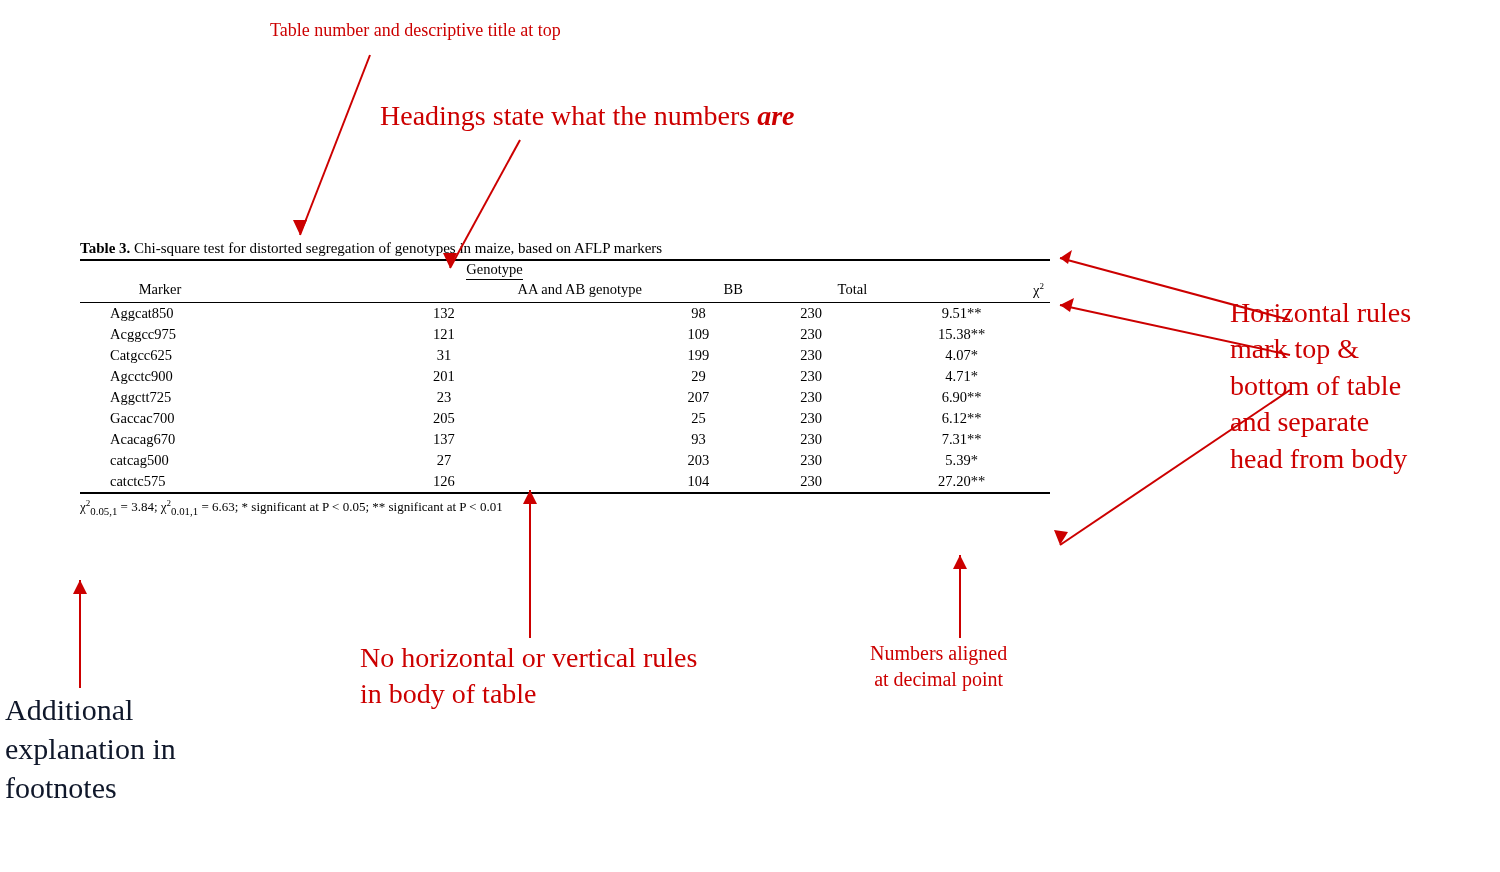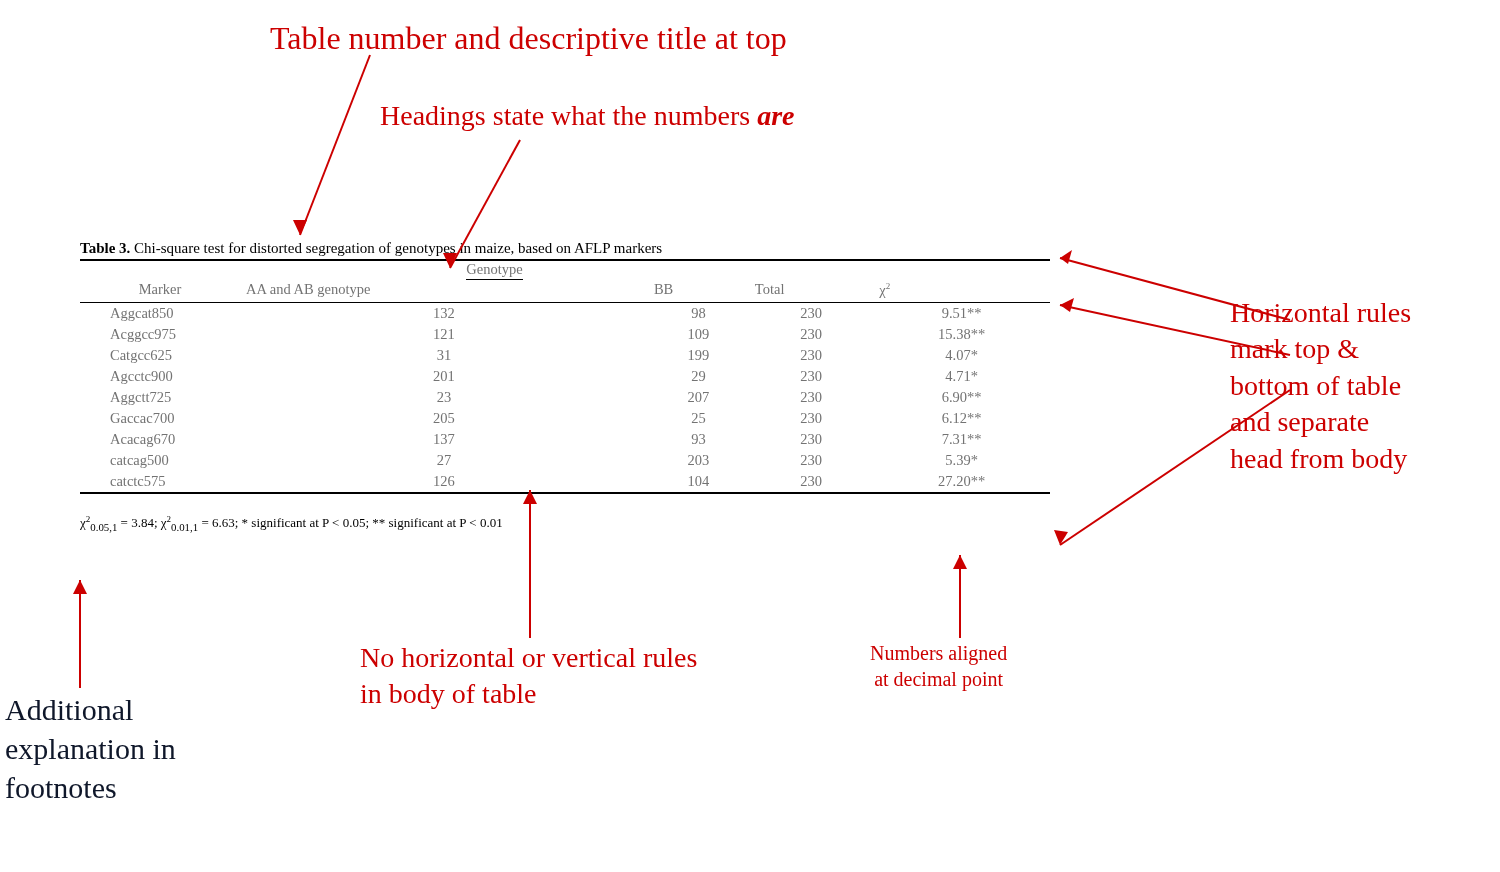--- a/index.html
+++ b/index.html
@@ -37,21 +37,21 @@
     }
     .table-title strong {
       font-weight: bold;
       margin-top: 40px;
     }
 
     .data-table {
       width: 100%;
       border-collapse: collapse;
       font-size: 14.5px;
-      color: #737373;
+      color: #000000;
     }
 
     
     .genotype-header {
       text-align: center;
       border-bottom: 1.5px solid #000;
       padding-bottom: 2px;
       padding-top: 4px;
       font-weight: normal;
     }
@@ -59,21 +59,21 @@
     
     .data-table thead tr.col-headers th {
       border-bottom: 1.5px solid #000;
       font-weight: normal;
       padding: 3px 6px;
     }
     .data-table thead tr.col-headers th:first-child {
       text-align: center;
     }
     .data-table thead tr.col-headers th.num-col {
-      text-align: left;
+      text-align: right;
     }
 
     
     .data-table tbody tr td {
       padding: 2px 6px;
       border: none;
     }
     .data-table tbody tr td:first-child {
       text-align: left;
       padding-left: 30px;
@@ -84,21 +84,21 @@
     }
 
     
     .data-table tbody tr.bottom-rule td {
       border-bottom: 2px solid #000;
     }
 
     
     .footnote {
       font-size: 13px;
-      margin-top: 20px;
+      margin-top: 4px;
       color: #000;
     }
 
     
     .right-annotation {
       position: absolute;
       right: 30px;
       top: 295px;
       color: #cc0000;
       font-family: Georgia, "Times New Roman", serif;
@@ -142,21 +142,21 @@
       line-height: 1.3;
     }
 
     
     .top-annotation-1 {
       position: absolute;
       left: 270px;
       top: 20px;
       color: #cc0000;
       font-family: Georgia, "Times New Roman", serif;
-      font-size: 32px;
+      font-size: 18px;
       text-align: center;
     }
     .top-annotation-2 {
       position: absolute;
       left: 380px;
       top: 100px;
       color: #cc0000;
       font-family: Georgia, "Times New Roman", serif;
       font-size: 28px;
       text-align: center;

